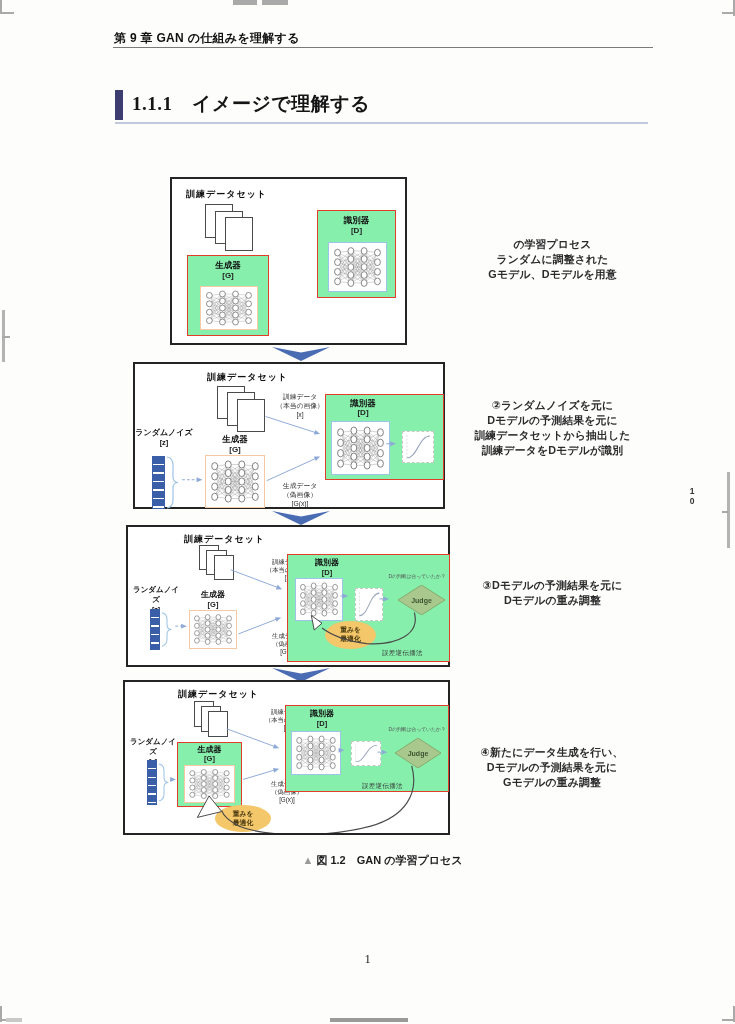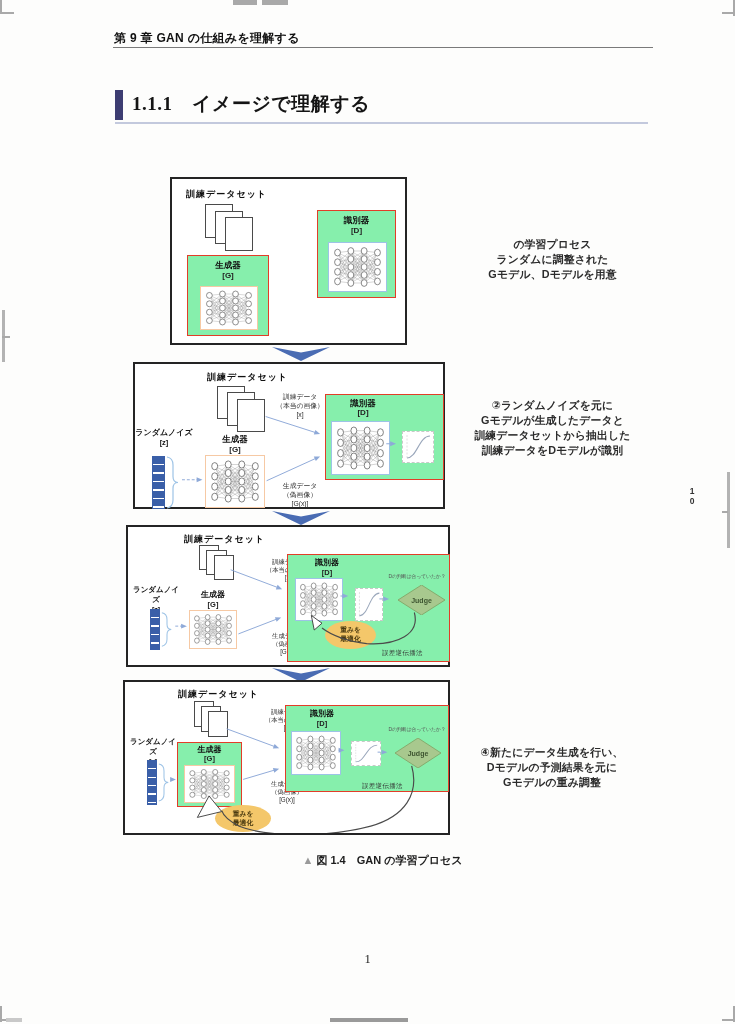--- a/index.html
+++ b/index.html
@@ -515,21 +515,21 @@
         <line x1="133" y1="120" x2="183.44816761268697" y2="97.06901472150592" stroke="#8ea9d8" stroke-width="1"></line>
         <polygon points="188,95 183.59715612582835,99.78173251235044 181.50230418986968,95.17305825324135" fill="#8ea9d8"></polygon>
         <line x1="256" y1="82" x2="261" y2="82" stroke="#8ea9d8" stroke-width="1"></line>
         <polygon points="266,82 260.0131035389812,84.53121922500623 260.0131035389812,79.46878077499377" fill="#8ea9d8"></polygon>
         <line x1="46" y1="119" x2="62" y2="119" stroke="#8ea9d8" stroke-width="1" stroke-dasharray="3 2"></line>
         <polygon points="67,119 61.01310353898125,121.53121922500623 61.01310353898125,116.46878077499377" fill="#8ea9d8"></polygon>
       </svg>
   </div>
 
   <div class="abs annotation" style="left:450px;top:398px;width:205px">②ランダムノイズを元に
-Gモデルが生成したデータと
+Dモデルの予測結果を元に
 訓練データセットから抽出した
 訓練データをDモデルが識別</div>
   <div class="chev" style="left:272px;top:511px"></div>
 
   <div class="panel" style="left:126px;top:525px;width:324px;height:142px">
     <div class="abs dataset-label" style="left:56px;top:6px">訓練データセット</div>
     <div class="papers" style="left:71px;top:18px;width:35px;height:35px">
         <i></i>
         <i></i>
         <i></i>
@@ -758,20 +758,22 @@
         <polygon points="224,71 218.01310353898126,73.53121922500623 218.01310353898126,68.46878077499377" fill="#8ea9d8"></polygon>
         <line x1="46" y1="102" x2="53" y2="102" stroke="#8ea9d8" stroke-width="1" stroke-dasharray="3 2"></line>
         <polygon points="58,102 52.01310353898125,104.53121922500623 52.01310353898125,99.46878077499377" fill="#8ea9d8"></polygon>
         <line x1="256" y1="74" x2="261" y2="74" stroke="#8ea9d8" stroke-width="1" stroke-dasharray="3 2"></line>
         <polygon points="266,74 260.0131035389812,76.53121922500623 260.0131035389812,71.46878077499377" fill="#8ea9d8"></polygon>
         <path d="M292,88 C298,110 275,122 243,120 C223,118 206,111 197,104" fill="none" stroke="#4b4b4b" stroke-width="1.2"></path>
         <polygon points="186,91 189,106 197,99" fill="#fff" stroke="#333" stroke-width="0.9"></polygon>
       </svg>
   </div>
 
+  <div class="abs annotation" style="left:450px;top:578px;width:205px">③Dモデルの予測結果を元に
+Dモデルの重み調整</div>
   <div class="chev" style="left:272px;top:668px"></div>
 
   <div class="panel" style="left:123px;top:680px;width:327px;height:155px">
     <div class="abs dataset-label" style="left:53px;top:6px">訓練データセット</div>
     <div class="papers" style="left:69px;top:19px;width:34px;height:36px">
         <i></i>
         <i></i>
         <i></i>
       </div>
     <div class="abs flow-label" style="left:132px;top:26px;width:60px;font-size:6.3px">訓練データ
@@ -1004,20 +1006,20 @@
         <path d="M292,86 C300,115 285,138 250,148 C210,159 145,160 115,148 C105,143 99,138 97,132" fill="none" stroke="#4b4b4b" stroke-width="1.2"></path>
         <polygon points="84,117 72,139 97,133" fill="#fff" stroke="#333" stroke-width="0.9"></polygon>
       </svg>
   </div>
 
   <div class="abs annotation" style="left:452px;top:745px;width:200px">④新たにデータ生成を行い、
 Dモデルの予測結果を元に
 Gモデルの重み調整</div>
 
   <div class="abs caption center" style="left:115px;top:853px;width:535px">
-    <span class="mark">▲</span><span>図 1.4　GAN の学習プロセス</span>
+    <span class="mark">▲</span><span>図 1.2　GAN の学習プロセス</span>
   </div>
 
   <div class="abs edge-number" style="left:686px;top:487px;width:12px">1
 0</div>
 
   <div class="abs page-number center" style="left:0;top:952px;width:735px">1</div>
 </div>
 
 </body></html>

